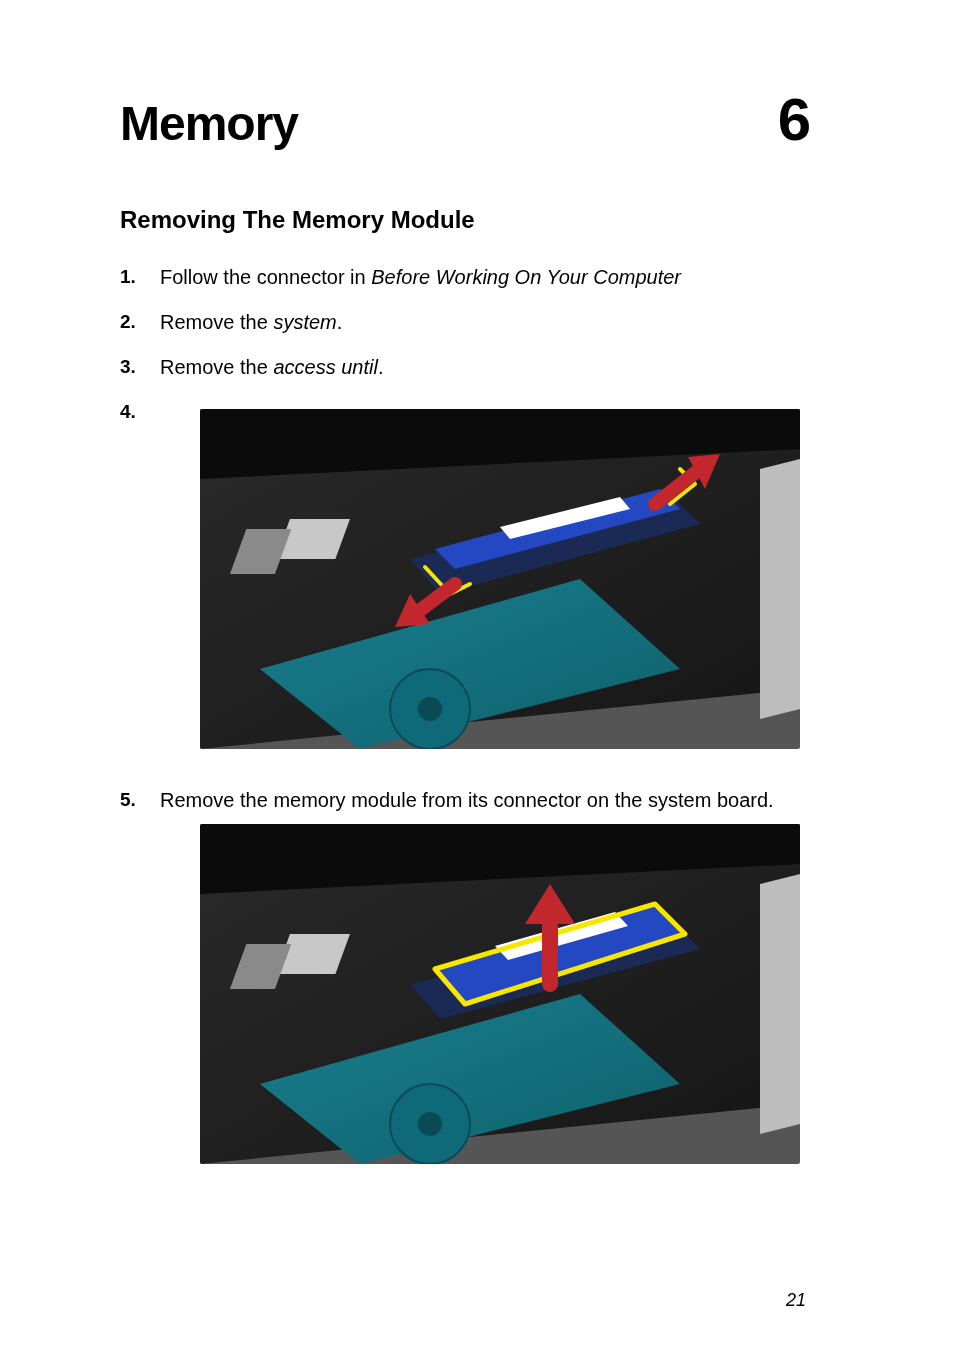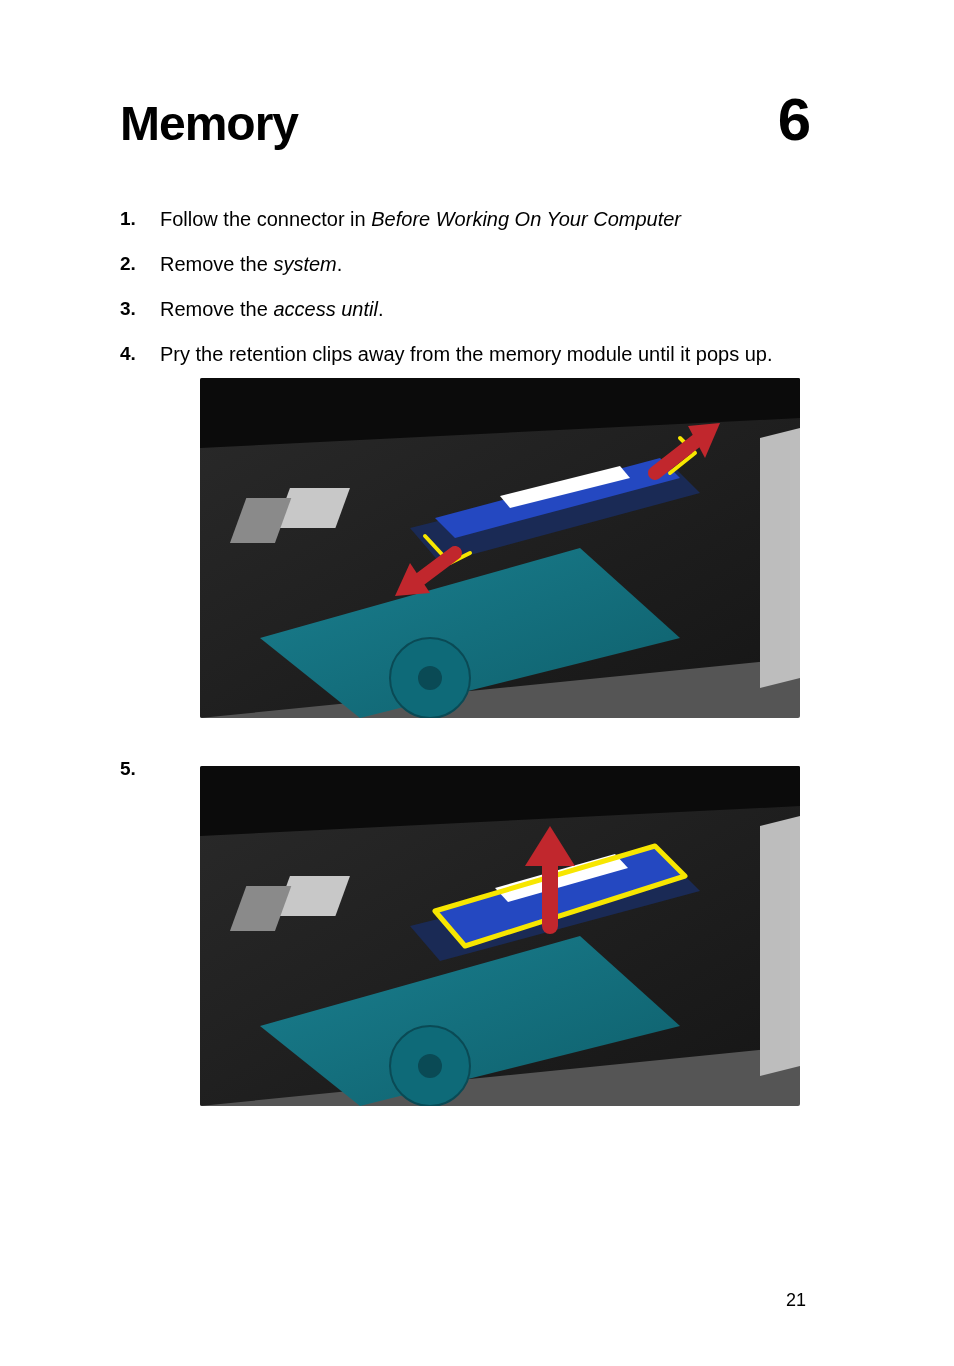--- a/index.html
+++ b/index.html
@@ -77,32 +77,34 @@
   .figure svg {
     width: 100%;
     height: 100%;
     display: block;
   }
   .page-number {
     position: absolute;
     right: 115px;
     bottom: 55px;
     font-size: 18px;
+    font-style: italic;
   }
 </style>
 </head>
 <body>
 
 <div class="page">
 
   <div class="header-row">
     <div class="chapter-title">Memory</div>
     <div class="chapter-number">6</div>
   </div>
 
+  <div class="section-title">Removing The Memory Module</div>
 
   <ol class="steps">
 
     <li>
       <span class="num">1.</span>
       <span class="step-body">
         <span>Follow the connector in </span><span class="italic">Before Working On Your Computer</span><span></span>
       </span>
     </li>
 
@@ -116,21 +118,20 @@
     <li>
       <span class="num">3.</span>
       <span class="step-body">
         <span>Remove the </span><span class="italic">access until</span><span>.</span>
       </span>
     </li>
 
     <li>
       <span class="num">4.</span>
       <span class="step-body">
-        <span>Pry the retention clips away from the memory module until it pops up.</span>
         <div class="figure" aria-label="Laptop interior showing a memory module popping up with retention clips pried outward; red arrows indicate clip direction; yellow outline highlights clips and module edge.">
           <svg viewBox="0 0 600 340" xmlns="http://www.w3.org/2000/svg">
             <defs>
               <linearGradient id="g1" x1="0" y1="0" x2="1" y2="1">
                 <stop offset="0%" stop-color="#2a2a2a"></stop>
                 <stop offset="100%" stop-color="#151515"></stop>
               </linearGradient>
               <linearGradient id="pcb" x1="0" y1="0" x2="1" y2="1">
                 <stop offset="0%" stop-color="#1a7f8f"></stop>
                 <stop offset="100%" stop-color="#0e5f6b"></stop>
@@ -168,20 +169,21 @@
 
             <polygon points="560,60 600,50 600,300 560,310" fill="#bdbdbd"></polygon>
           </svg>
         </div>
       </span>
     </li>
 
     <li>
       <span class="num">5.</span>
       <span class="step-body">
+        <span>Remove the memory module from its connector on the system board.</span>
         <div class="figure" aria-label="Laptop interior showing the memory module highlighted in yellow being lifted out of its connector; a red arrow points upward.">
           <svg viewBox="0 0 600 340" xmlns="http://www.w3.org/2000/svg">
             <defs>
               <linearGradient id="g2" x1="0" y1="0" x2="1" y2="1">
                 <stop offset="0%" stop-color="#2a2a2a"></stop>
                 <stop offset="100%" stop-color="#151515"></stop>
               </linearGradient>
               <linearGradient id="pcb2" x1="0" y1="0" x2="1" y2="1">
                 <stop offset="0%" stop-color="#1a7f8f"></stop>
                 <stop offset="100%" stop-color="#0e5f6b"></stop>

